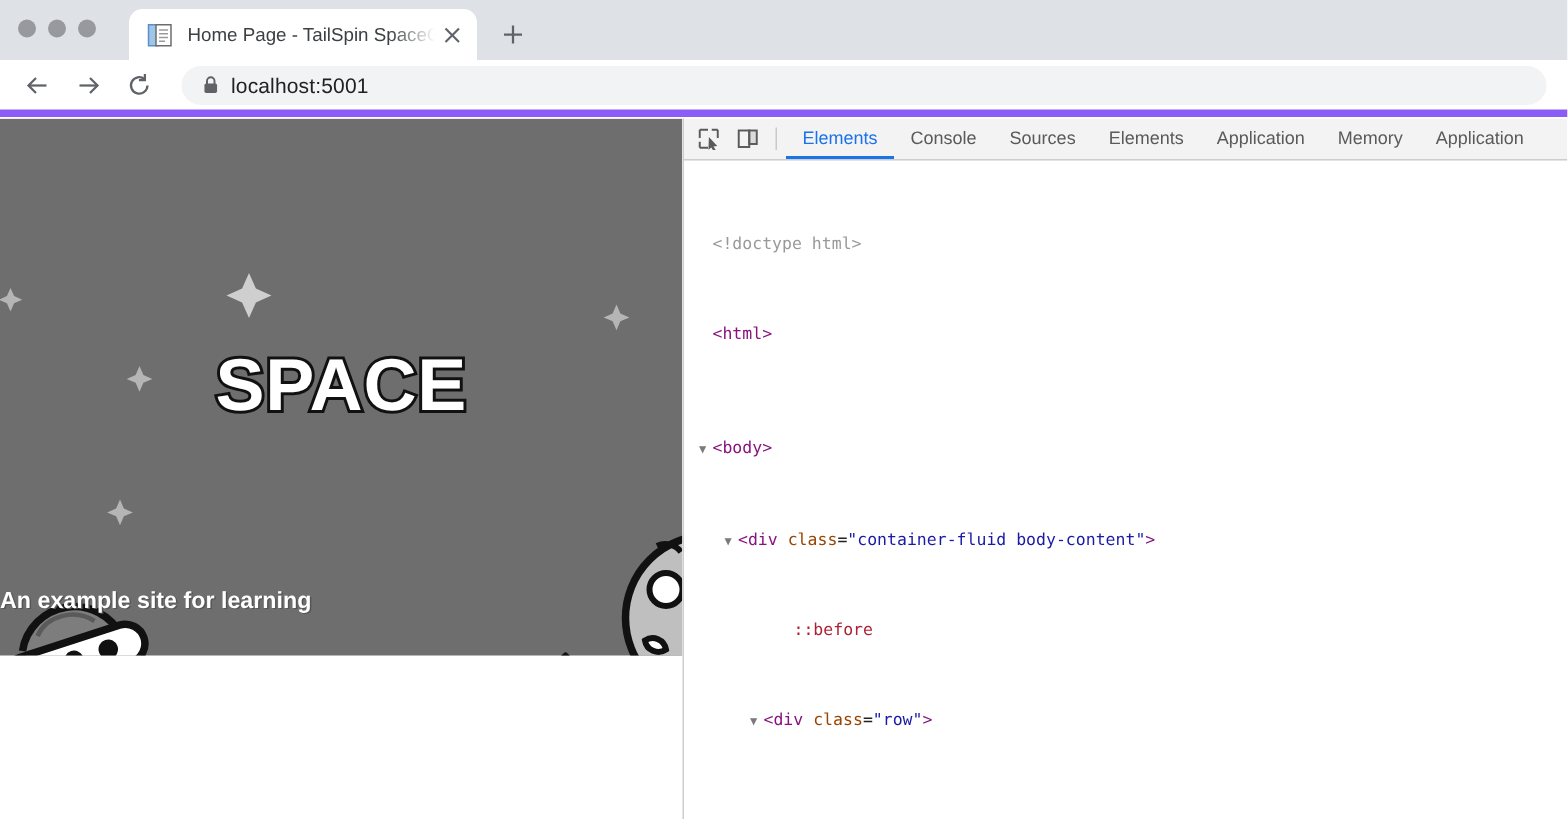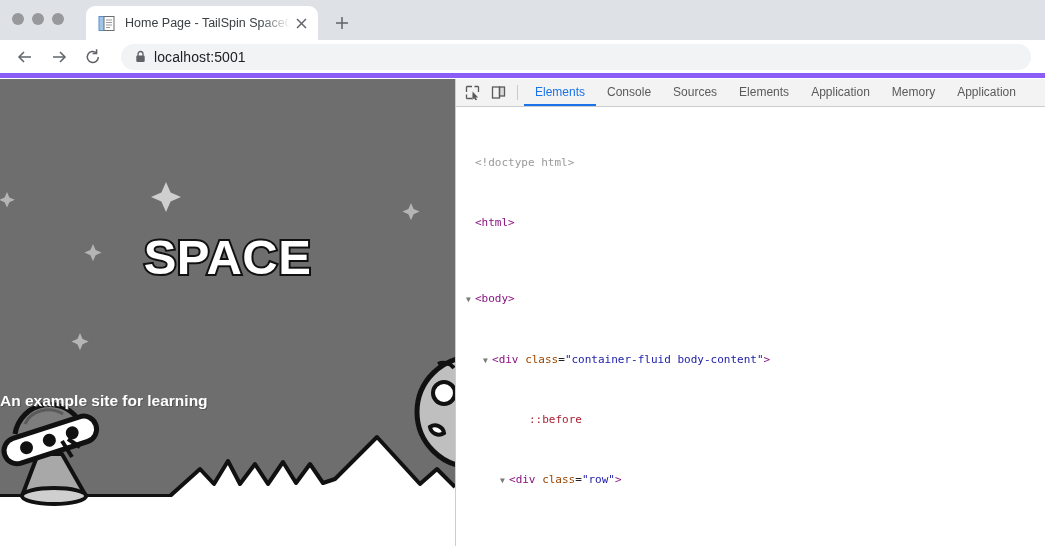--- a/index.html
+++ b/index.html
@@ -68,21 +68,21 @@
     flex: 1 1 auto; height: 26px;
     background: #f1f3f4; border-radius: 13px;
     display: flex; align-items: center; padding: 0 14px;
   }
   .lock-icon { margin-right: 8px; display: flex; align-items: center; color: #5f6368; }
   .omnibox-text { font-size: 14px; color: #202124; letter-spacing: .1px; }
 
   
   .viewport {
     position: absolute; left: 0; top: 79px;
-    width: 455px; height: 467px;
+    width: 455px; height: 358px;
     background: #ffffff; overflow: hidden;
   }
   .hero { position: absolute; inset: 0; }
   .hero svg { display: block; width: 455px; height: 467px; }
   .hero-title {
     position: absolute; left: 0; top: 155px; width: 455px;
     text-align: center;
     font-size: 49px; font-weight: 700; line-height: 0.97;
     letter-spacing: 0.5px;
     color: #ffffff;

